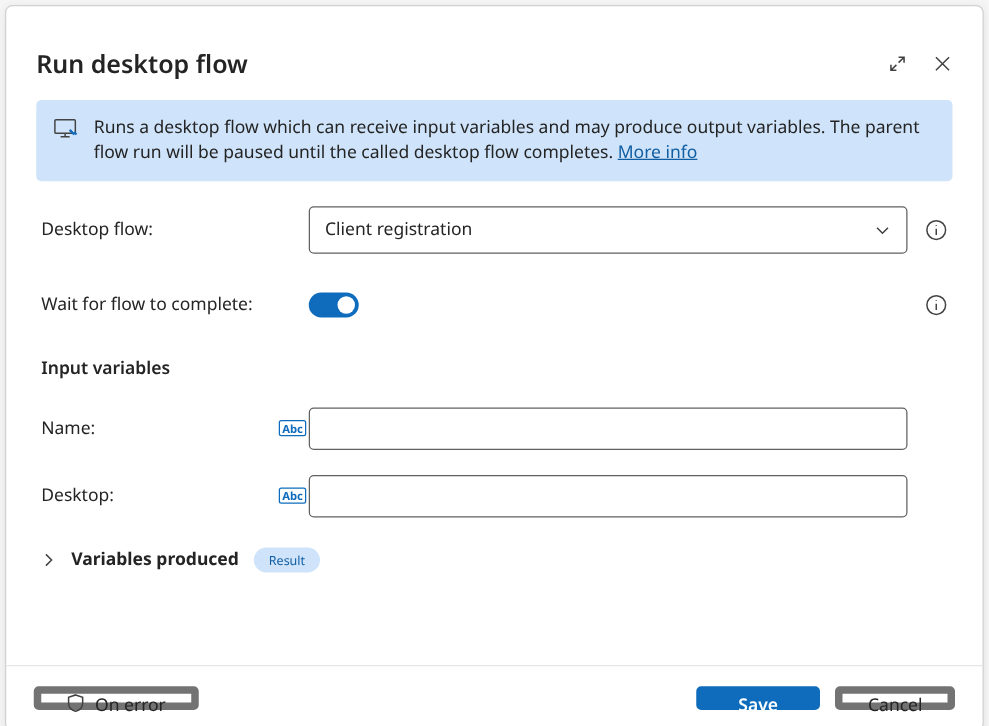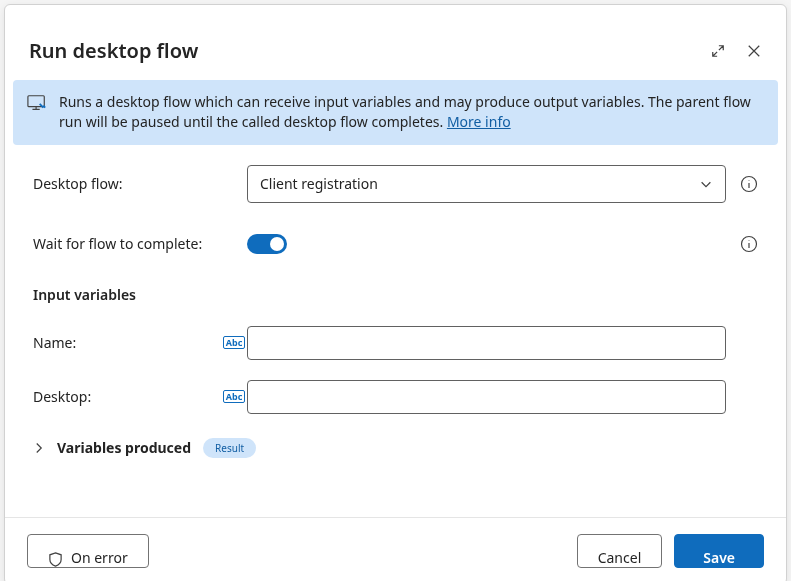--- a/index.html
+++ b/index.html
@@ -2,21 +2,21 @@
 <html><head>
 <meta charset="utf-8">
 <style>
 *{box-sizing:border-box;margin:0;padding:0;font-family:"Segoe UI",system-ui,-apple-system,sans-serif}
 body{background:#f5f5f5;display:flex;align-items:flex-start;justify-content:center;padding:4px}
 .dialog{width:791px;height:581px;background:#fff;border:1px solid #d1d1d1;border-radius:6px;box-shadow:0 2px 8px rgba(0,0,0,.08);display:flex;flex-direction:column;overflow:hidden}
 .dialog-header{display:flex;align-items:center;padding:32px 24px 14px}
 .dialog-title{font-size:20px;font-weight:600;color:#242424;flex:1}
 .header-actions{display:flex;gap:20px;align-items:center}
 .header-icon{width:16px;height:16px;cursor:pointer;color:#424242;display:flex;align-items:center;justify-content:center}
-.info-banner{background:#cfe4fa;margin:2px 8px 14px;border-radius:4px;padding:12px 14px;display:flex;gap:12px;align-items:flex-start}
+.info-banner{background:#cfe4fa;margin:2px 24px 14px;border-radius:4px;padding:12px 14px;display:flex;gap:12px;align-items:flex-start}
 .info-banner-icon{flex-shrink:0;margin-top:2px}
 .info-banner-text{font-size:14px;color:#242424;line-height:1.45}
 .info-link{color:#115ea3;text-decoration:underline;cursor:pointer}
 .form-body{padding:6px 28px 0;flex:1}
 .form-row{display:flex;align-items:center;min-height:34px;margin-bottom:24px}
 .form-row.nomargin{margin-bottom:20px}
 .row-label{width:188px;font-size:14px;color:#242424;flex-shrink:0}
 .type-badge{width:26px;display:flex;align-items:center;justify-content:center;flex-shrink:0}
 .abc{font-size:9px;font-weight:700;color:#0f6cbd;border:1px solid #0f6cbd;border-radius:2px;padding:0 2px;line-height:1.3}
 .control-cell{flex:1;display:flex;align-items:center}
@@ -26,21 +26,21 @@
 .info-icon{width:18px;height:18px;margin-left:14px;flex-shrink:0;color:#424242;cursor:pointer}
 .info-spacer{width:32px;flex-shrink:0}
 .toggle{width:40px;height:20px;background:#0f6cbd;border-radius:10px;position:relative;cursor:pointer}
 .toggle-knob{position:absolute;width:14px;height:14px;background:#fff;border-radius:50%;top:3px;right:3px}
 .section-heading{font-size:14px;font-weight:600;color:#242424;margin:4px 0 22px}
 .vars-row{display:flex;align-items:center;gap:12px;margin-top:6px;cursor:pointer}
 .chevron-right{color:#424242}
 .vars-label{font-size:14px;font-weight:700;color:#242424}
 .result-chip{background:#cfe4fa;color:#115ea3;border-radius:10px;padding:3px 12px;font-size:10px;cursor:pointer}
 .dialog-footer{border-top:1px solid #e5e5e5;padding:16px 22px;display:flex;align-items:center}
-.btn{height:34px;border-radius:4px;font-size:14px;padding:0 20px;cursor:pointer;display:inline-flex;align-items:flex-end;gap:8px;border:1px solid #737373;background:#fff;color:#242424}
+.btn{height:19px;border-radius:4px;font-size:14px;padding:0 20px;cursor:pointer;display:inline-flex;align-items:flex-start;gap:8px;border:6px solid #737373;background:#fff;color:#242424}
 .btn-primary{background:#0f6cbd;border-color:#0f6cbd;color:#fff;font-weight:600;padding:0 28px}
 .footer-spacer{flex:1}
 .footer-right{display:flex;gap:12px}
 </style>
 </head>
 <body>
 
 <div class="dialog">
   <div class="dialog-header">
     <div class="dialog-title">Run desktop flow</div>
@@ -145,17 +145,17 @@
 
   <div class="dialog-footer">
     <button class="btn">
       <svg width="15" height="15" viewBox="0 0 16 16" fill="none" stroke="#424242" stroke-width="1.3">
           <path d="M8 1l6 2v5c0 4-3 6-6 7-3-1-6-3-6-7V3l6-2z"></path>
         </svg>
       <span>On error</span>
     </button>
     <div class="footer-spacer"></div>
     <div class="footer-right">
+      <button class="btn btn-primary">Save</button>
       <button class="btn">Cancel</button>
-      <button class="btn btn-primary">Save</button>
     </div>
   </div>
 </div>
 
 </body></html>

